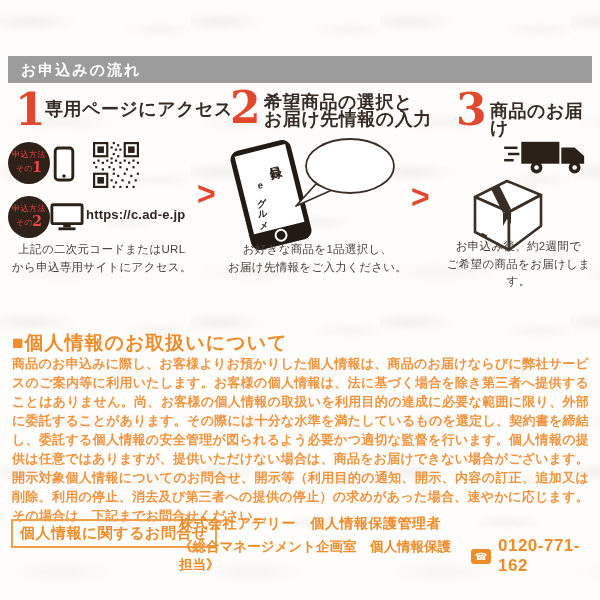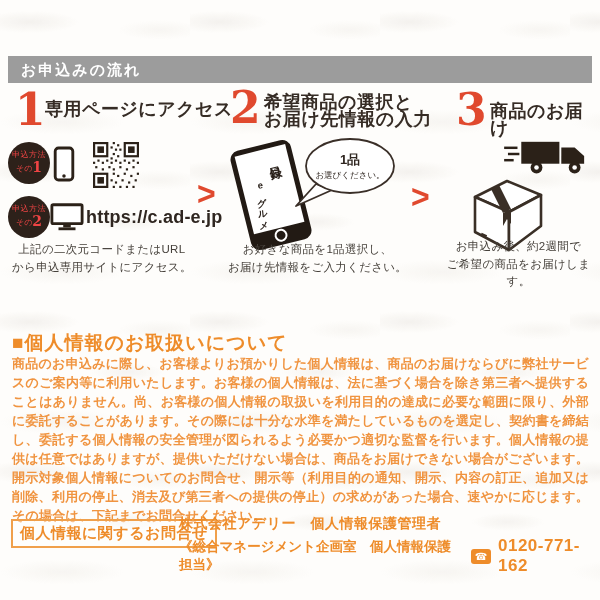--- a/index.html
+++ b/index.html
@@ -25,21 +25,21 @@
   .step-label{font-size:18px;font-weight:bold;color:#362c25;line-height:17px;letter-spacing:.5px;}
   .badge{
     width:42px;height:42px;border-radius:50%;background:#2d211a;color:#ef4444;
     display:flex;flex-direction:column;align-items:center;justify-content:center;line-height:1.1;
   }
   .badge .b1{font-size:8px;letter-spacing:.5px;}
   .badge .b2{font-size:8px;}
   .badge .b2 b{font-size:14px;font-family:"DejaVu Serif","Liberation Serif",serif;font-weight:bold;vertical-align:-1px;}
   .caption{font-size:11.5px;line-height:17.5px;color:#46413b;letter-spacing:.3px;text-align:center;}
   .note{font-size:10px;line-height:14.5px;color:#46413b;}
-  .url{font-size:18px;font-weight:bold;color:#2f2620;letter-spacing:.2px;}
+  .url{font-size:13px;font-weight:bold;color:#2f2620;letter-spacing:.2px;}
   .arrow{font-size:32px;font-weight:900;color:#e0492e;line-height:1;transform:scaleY(1.05);}
   .phone-body{width:62px;height:102px;background:#221a14;border-radius:9px;transform:rotate(-14deg);}
   .phone-screen{position:absolute;left:5px;right:5px;top:5px;bottom:17px;background:#fff;}
   .phone-home{position:absolute;left:50%;bottom:3px;transform:translateX(-50%);width:9px;height:9px;border:2px solid #fff;border-radius:50%;}
   .vtext{writing-mode:vertical-rl;text-orientation:upright;font-weight:bold;color:#2a211b;letter-spacing:1px;}
   .bubble-text{color:#2f2620;text-align:center;}
   .bubble-text .l1{font-size:13px;font-weight:bold;display:block;}
   .bubble-text .l2{font-size:8.5px;display:block;margin-top:1px;}
   .privacy-title{font-size:19px;font-weight:bold;color:#ee8c2a;letter-spacing:1px;}
   .privacy-body{
@@ -170,24 +170,20 @@
       <span class="vtext abs" style="left:8px;top:28px;font-size:9.5px;transform:rotate(8deg);">eグルメ</span>
     </div>
     <div class="phone-home"></div>
   </div>
 
   <div class="abs" style="left:294px;top:136px;">
     <svg width="104" height="74" viewBox="0 0 104 74">
       <polygon points="22,48 2,70 38,54" fill="#fff" stroke="#3a2f28" stroke-width="1.8" stroke-linejoin="round"></polygon>
       <ellipse cx="56" cy="30" rx="44" ry="27" fill="#fff" stroke="#3a2f28" stroke-width="1.8"></ellipse>
     </svg>
-    <div class="abs bubble-text" style="left:16px;top:15px;width:80px;">
-      <span class="l1">1品</span>
-      <span class="l2">お選びください。</span>
-    </div>
   </div>
 
   <div class="abs caption pre" style="left:228px;top:241px;">お好きな商品を1品選択し、
 お届け先情報をご入力ください。</div>
 
   <div class="abs arrow" style="left:411px;top:180px;">&gt;</div>
 
   <div class="abs step-num" style="left:456px;top:88px;font-size:44px;">3</div>
   <div class="abs step-label" style="left:490px;top:103px;">商品のお届け</div>
 

